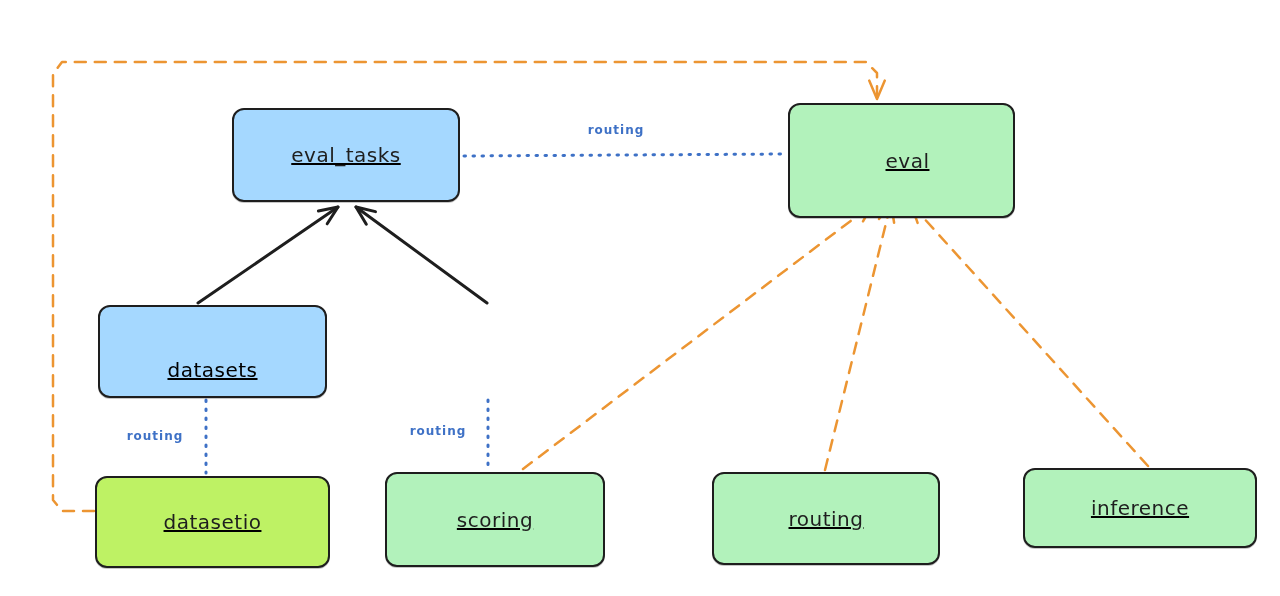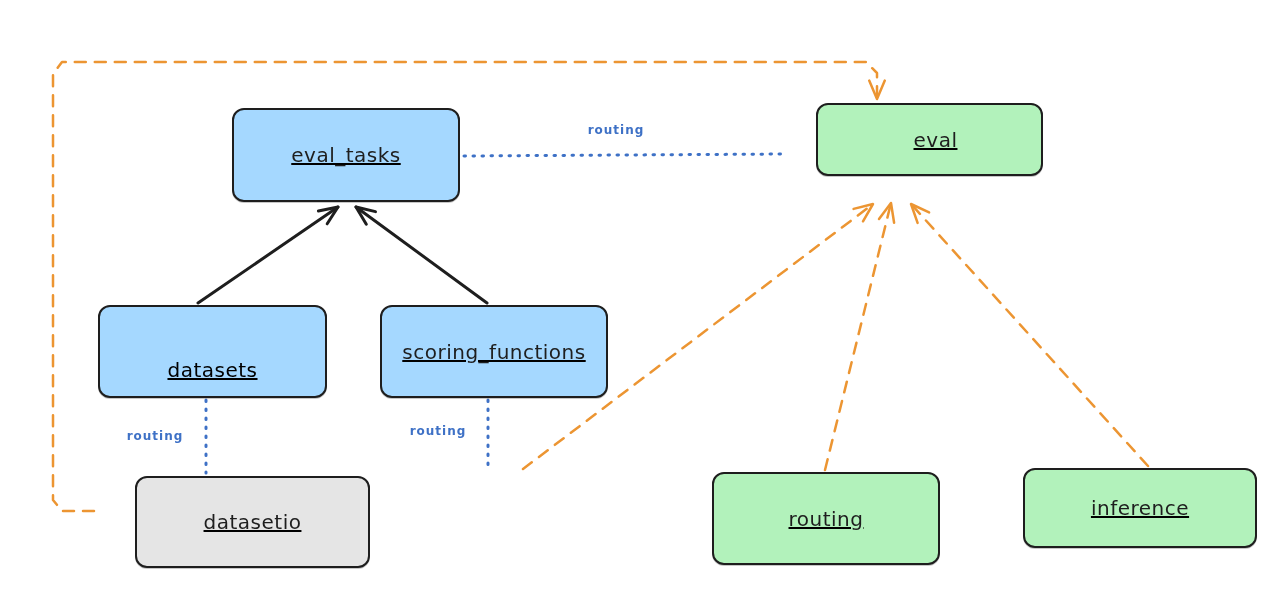--- a/index.html
+++ b/index.html
@@ -66,31 +66,31 @@
       <path d="M825 470 L891 203" fill="none" stroke="#ec9532" stroke-width="2.5" stroke-linecap="round" stroke-linejoin="round" stroke-dasharray="11 9"></path>
       <path d="M894.1 222.8 L891 203 L879.0 219.0" fill="none" stroke="#ec9532" stroke-width="2.5" stroke-linecap="round" stroke-linejoin="round"></path>
       <path d="M1148 466 L911 204" fill="none" stroke="#ec9532" stroke-width="2.5" stroke-linecap="round" stroke-linejoin="round" stroke-dasharray="11 9"></path>
       <path d="M929.1 212.4 L911 204 L917.6 222.9" fill="none" stroke="#ec9532" stroke-width="2.5" stroke-linecap="round" stroke-linejoin="round"></path>
       <path d="M94 511 L62 511 L53 500 L53 74 L62 62 L866 62 L877 73 L877 99" fill="none" stroke="#ec9532" stroke-width="2.5" stroke-linecap="round" stroke-linejoin="round" stroke-dasharray="11 9"></path>
       <path d="M869.2 80.6 L877 99 L884.8 80.6" fill="none" stroke="#ec9532" stroke-width="2.5" stroke-linecap="round" stroke-linejoin="round"></path>
     </svg>
 <div class="node" style="left: 232px; top: 108px; width: 228px; height: 94px; background: rgb(165, 216, 255); border-color: rgb(30, 30, 30);">
       <span class="node-label" style="color: rgb(30, 30, 30);">eval_tasks</span>
     </div>
-    <div class="node" style="left: 816px; top: 103px; width: 227px; height: 73px; background: rgb(178, 242, 187); border-color: rgb(30, 30, 30); padding-left: 12px;">
+    <div class="node" style="left: 788px; top: 103px; width: 227px; height: 115px; background: rgb(178, 242, 187); border-color: rgb(30, 30, 30); padding-left: 12px;">
       <span class="node-label" style="color: rgb(30, 30, 30);">eval</span>
     </div>
     <div class="node" style="left: 98px; top: 305px; width: 229px; height: 93px; background: rgb(165, 216, 255); border-color: rgb(30, 30, 30);">
       <span class="node-label" style="color: #000000; margin-top: 36px;">datasets</span>
     </div>
-    <div class="node" style="left: 380px; top: 305px; width: 228px; height: 93px; background: rgb(165, 216, 255); border-color: rgb(30, 30, 30);">
-      <span class="node-label" style="color: rgb(30, 30, 30);">scoring_functions</span>
+    <div class="node" style="left: 95px; top: 476px; width: 235px; height: 92px; background: #bef264; border-color: rgb(30, 30, 30);">
+      <span class="node-label" style="color: rgb(30, 30, 30);">datasetio</span>
     </div>
-    <div class="node" style="left: 95px; top: 476px; width: 235px; height: 92px; background: #e5e5e5; border-color: rgb(30, 30, 30); margin-left: 40px;">
-      <span class="node-label" style="color: rgb(30, 30, 30);">datasetio</span>
+    <div class="node" style="left: 385px; top: 472px; width: 220px; height: 95px; background: rgb(178, 242, 187); border-color: rgb(30, 30, 30);">
+      <span class="node-label" style="color: rgb(30, 30, 30);">scoring</span>
     </div>
     <div class="node" style="left: 712px; top: 472px; width: 228px; height: 93px; background: rgb(178, 242, 187); border-color: rgb(30, 30, 30);">
       <span class="node-label" style="color: rgb(30, 30, 30);">routing</span>
     </div>
     <div class="node" style="left: 1023px; top: 468px; width: 234px; height: 80px; background: rgb(178, 242, 187); border-color: rgb(30, 30, 30);">
       <span class="node-label" style="color: rgb(30, 30, 30);">inference</span>
     </div>
     <div class="edge-label" style="left: 616px; top: 130px; color: rgb(62, 113, 198);">routing</div>
     <div class="edge-label" style="left: 155px; top: 436px; color: rgb(62, 113, 198);">routing</div>
     <div class="edge-label" style="left: 438px; top: 431px; color: rgb(62, 113, 198);">routing</div>

